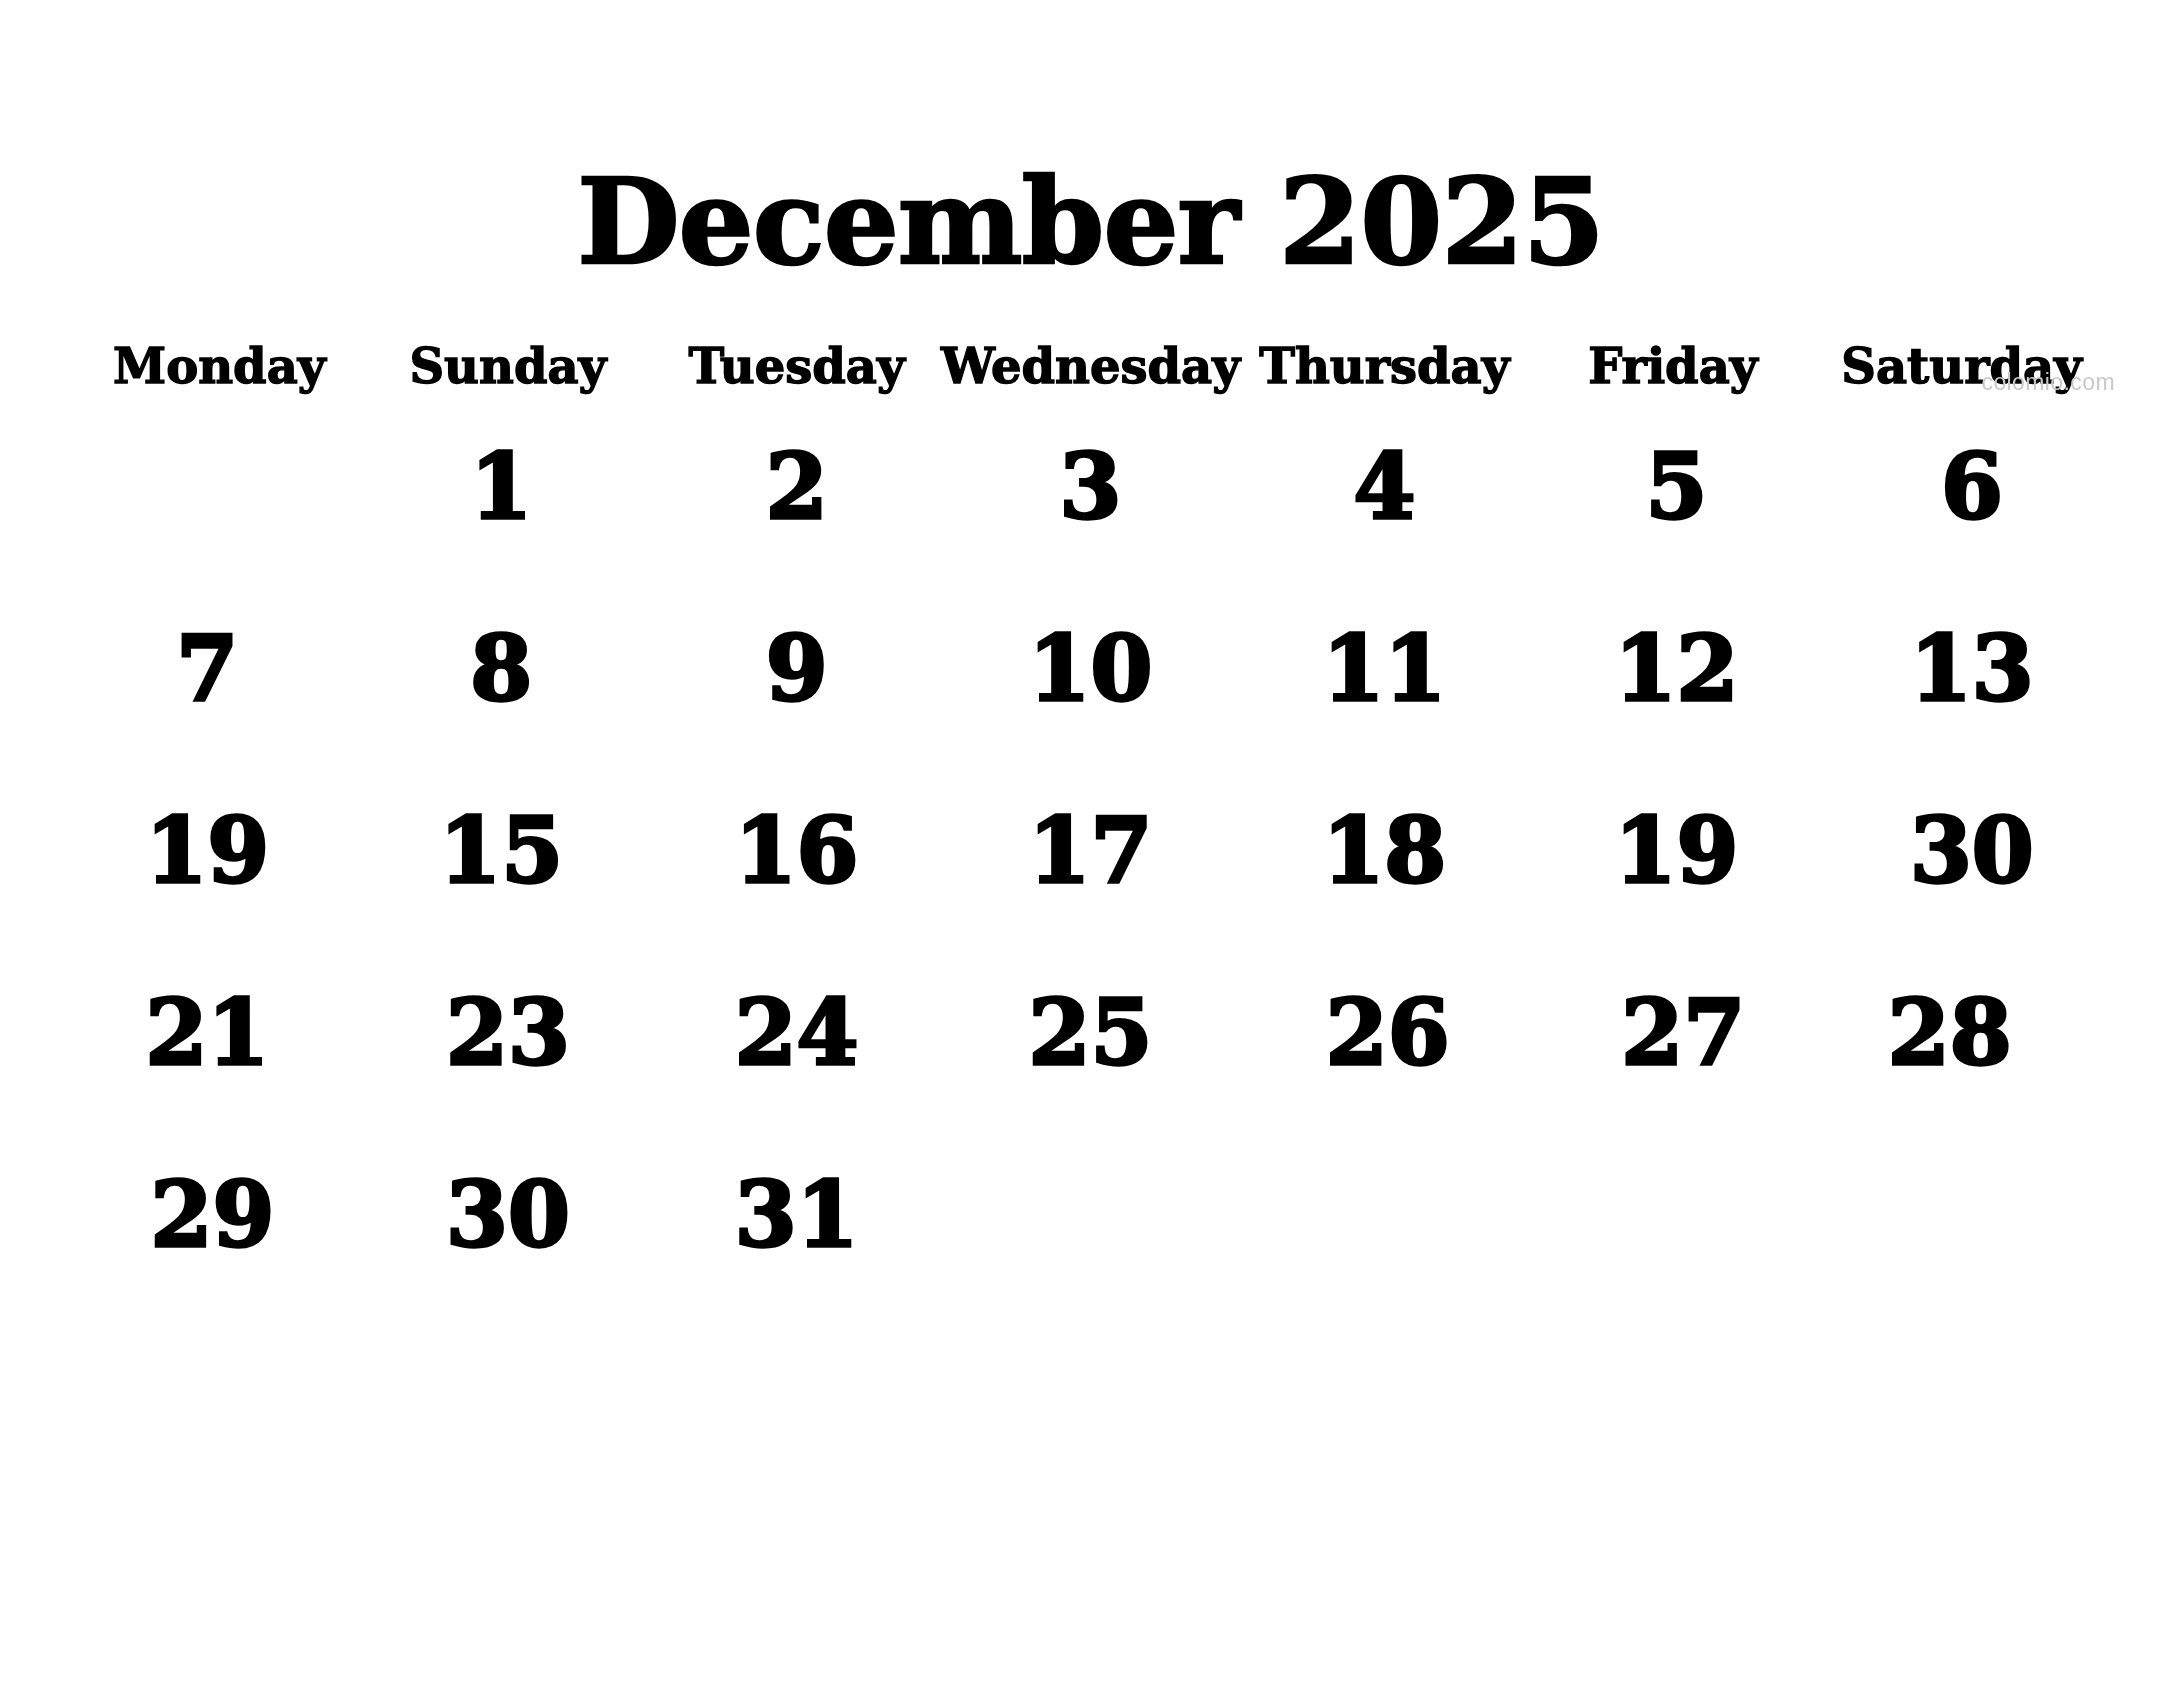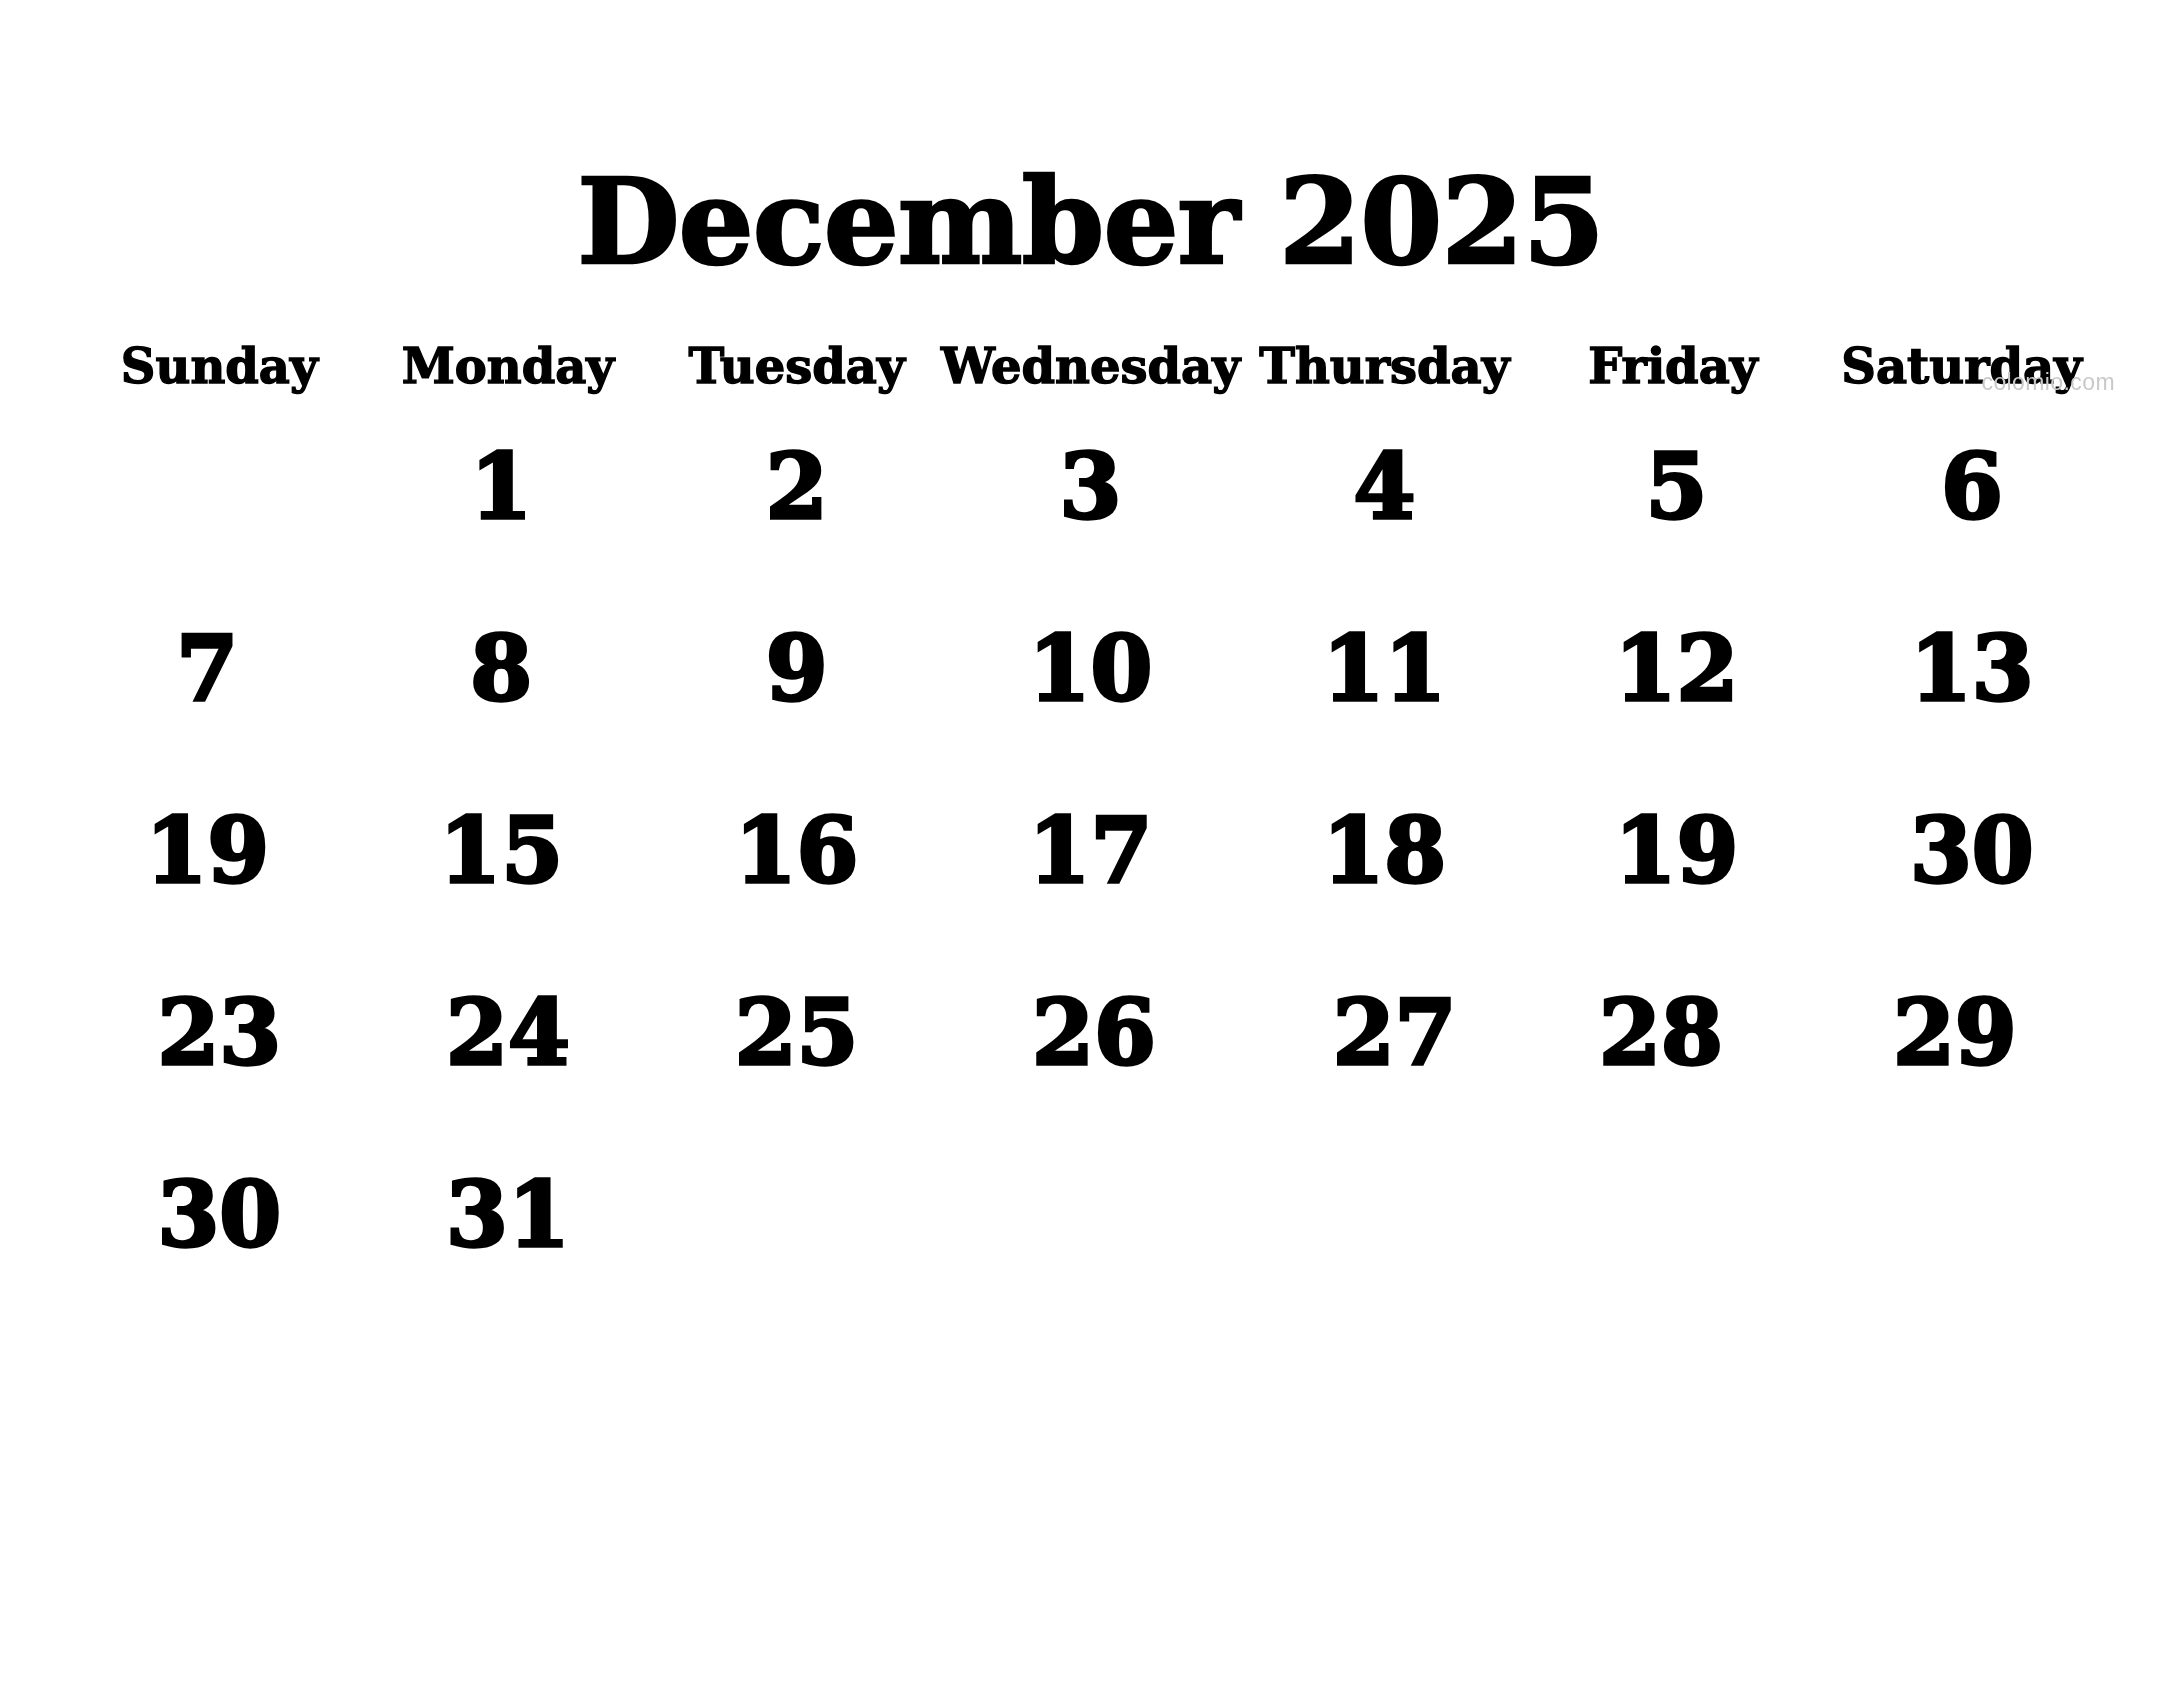--- a/index.html
+++ b/index.html
@@ -89,22 +89,22 @@
 <body>
 
 <div class="page">
 
   <div class="watermark">colomio.com</div>
 
   <h1 class="title">December 2025</h1>
 
   <div class="grid">
 
+    <div class="dow col-1">Monday</div>
     <div class="dow col-0">Sunday</div>
-    <div class="dow col-1">Monday</div>
     <div class="dow col-2">Tuesday</div>
     <div class="dow col-3">Wednesday</div>
     <div class="dow col-4">Thursday</div>
     <div class="dow col-5">Friday</div>
     <div class="dow col-6">Saturday</div>
 
     <div class="col-0">
         <div class="cell empty"></div>
       </div>
     <div class="col-1">
@@ -163,20 +163,23 @@
     <div class="col-4">
         <div class="cell">18</div>
       </div>
     <div class="col-5">
         <div class="cell">19</div>
       </div>
     <div class="col-6">
         <div class="cell">30</div>
       </div>
 
+    <div class="col-0">
+        <div class="cell">21</div>
+      </div>
     <div class="col-2">
         <div class="cell">23</div>
       </div>
     <div class="col-3">
         <div class="cell">24</div>
       </div>
     <div class="col-4">
         <div class="cell">25</div>
       </div>
     <div class="col-5">

